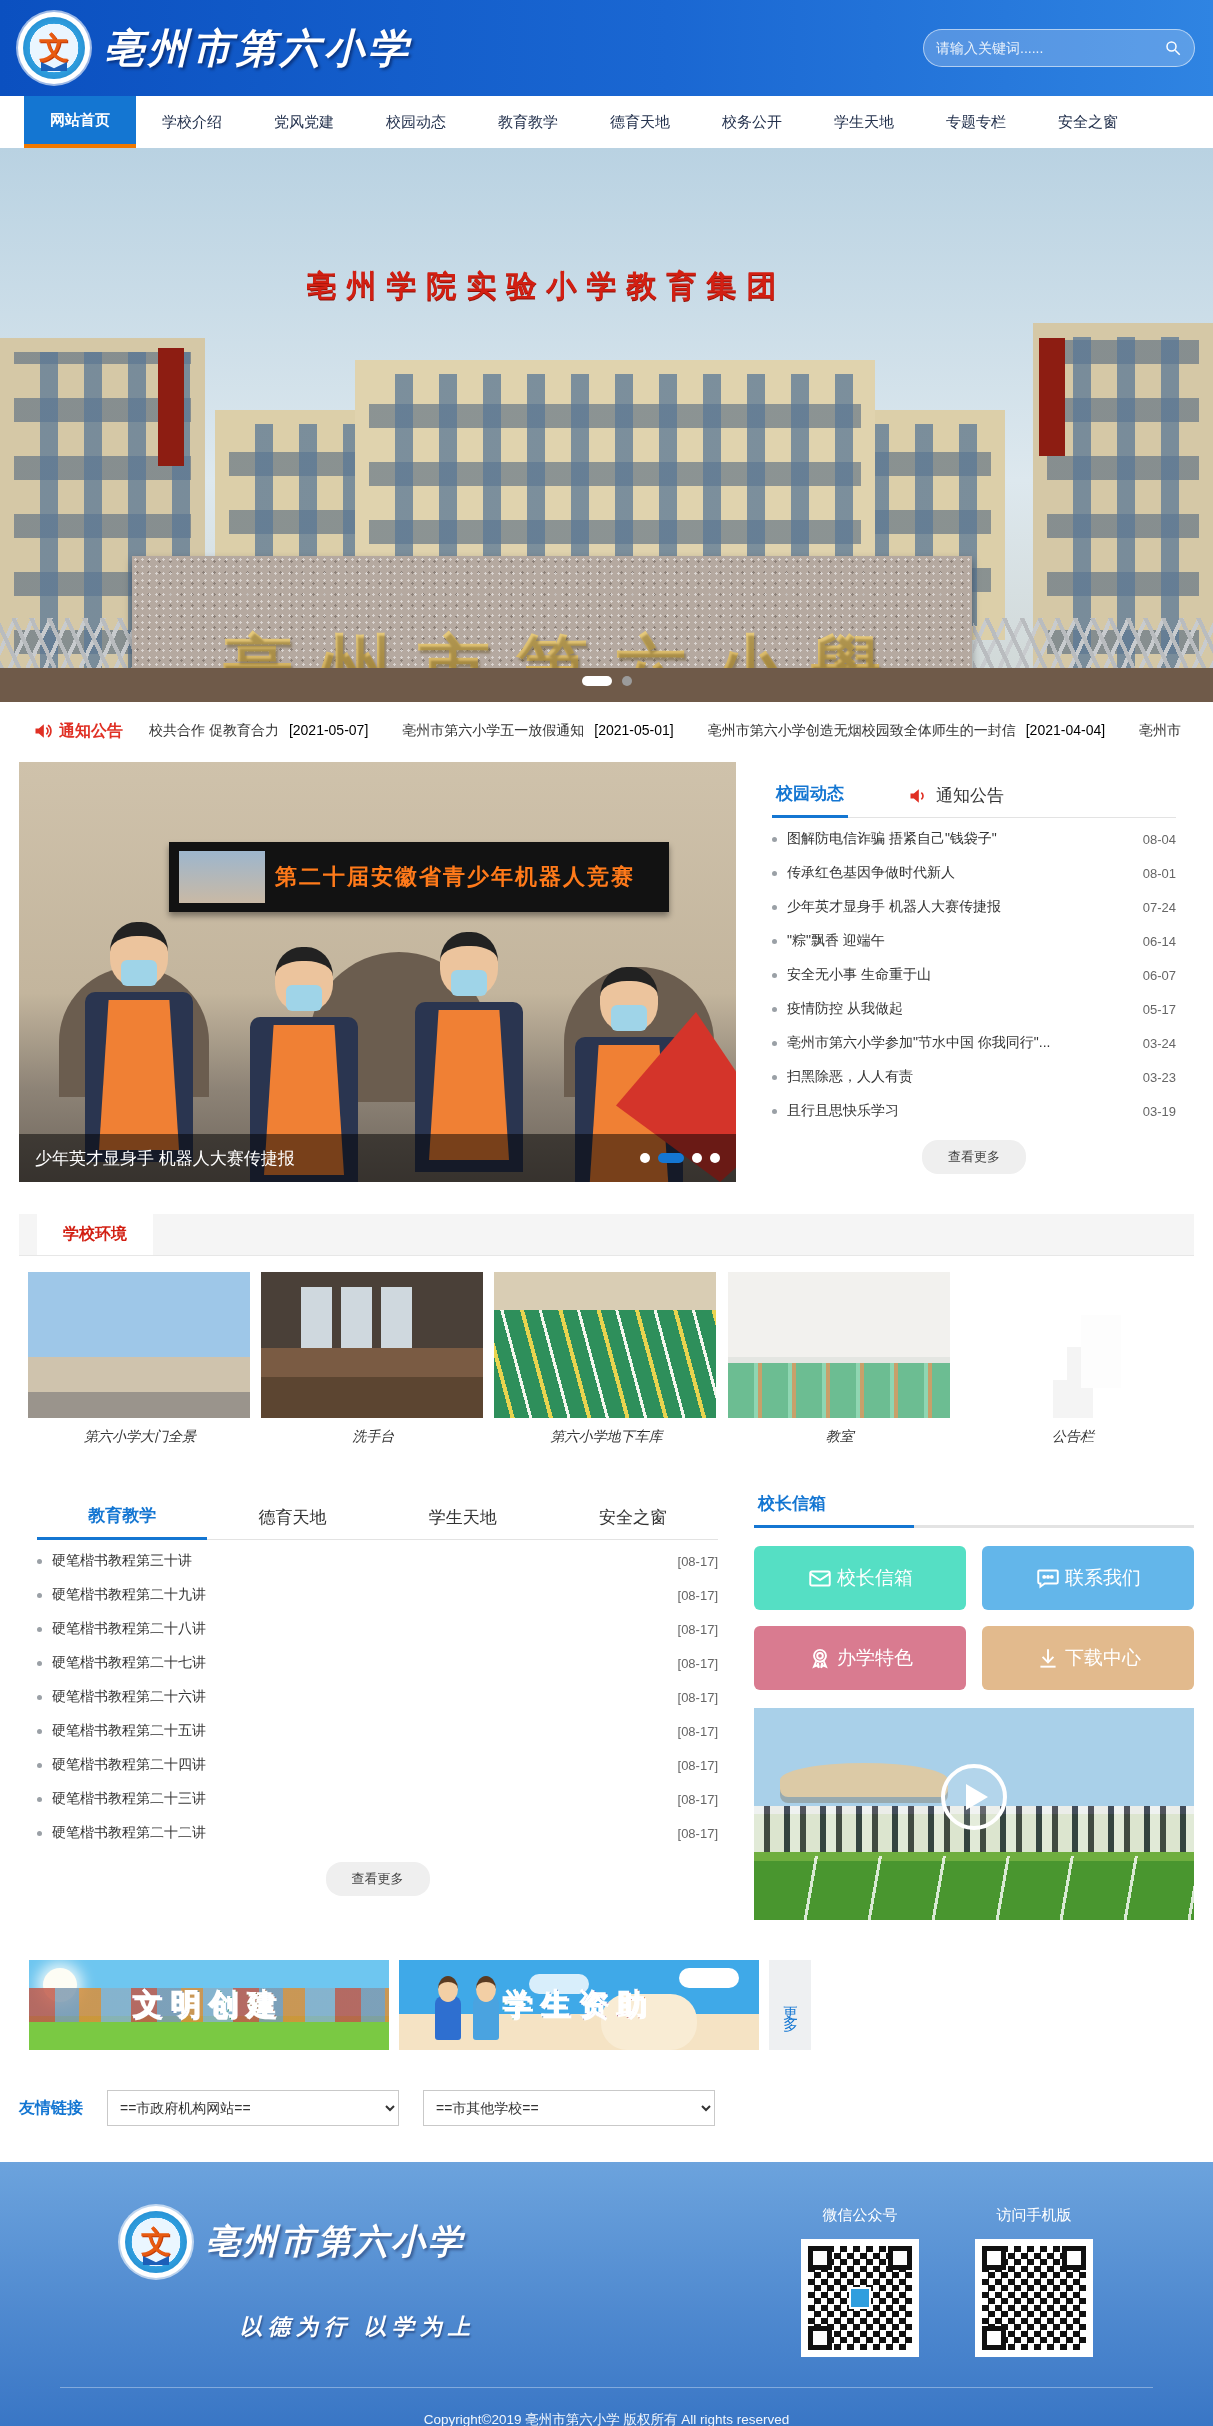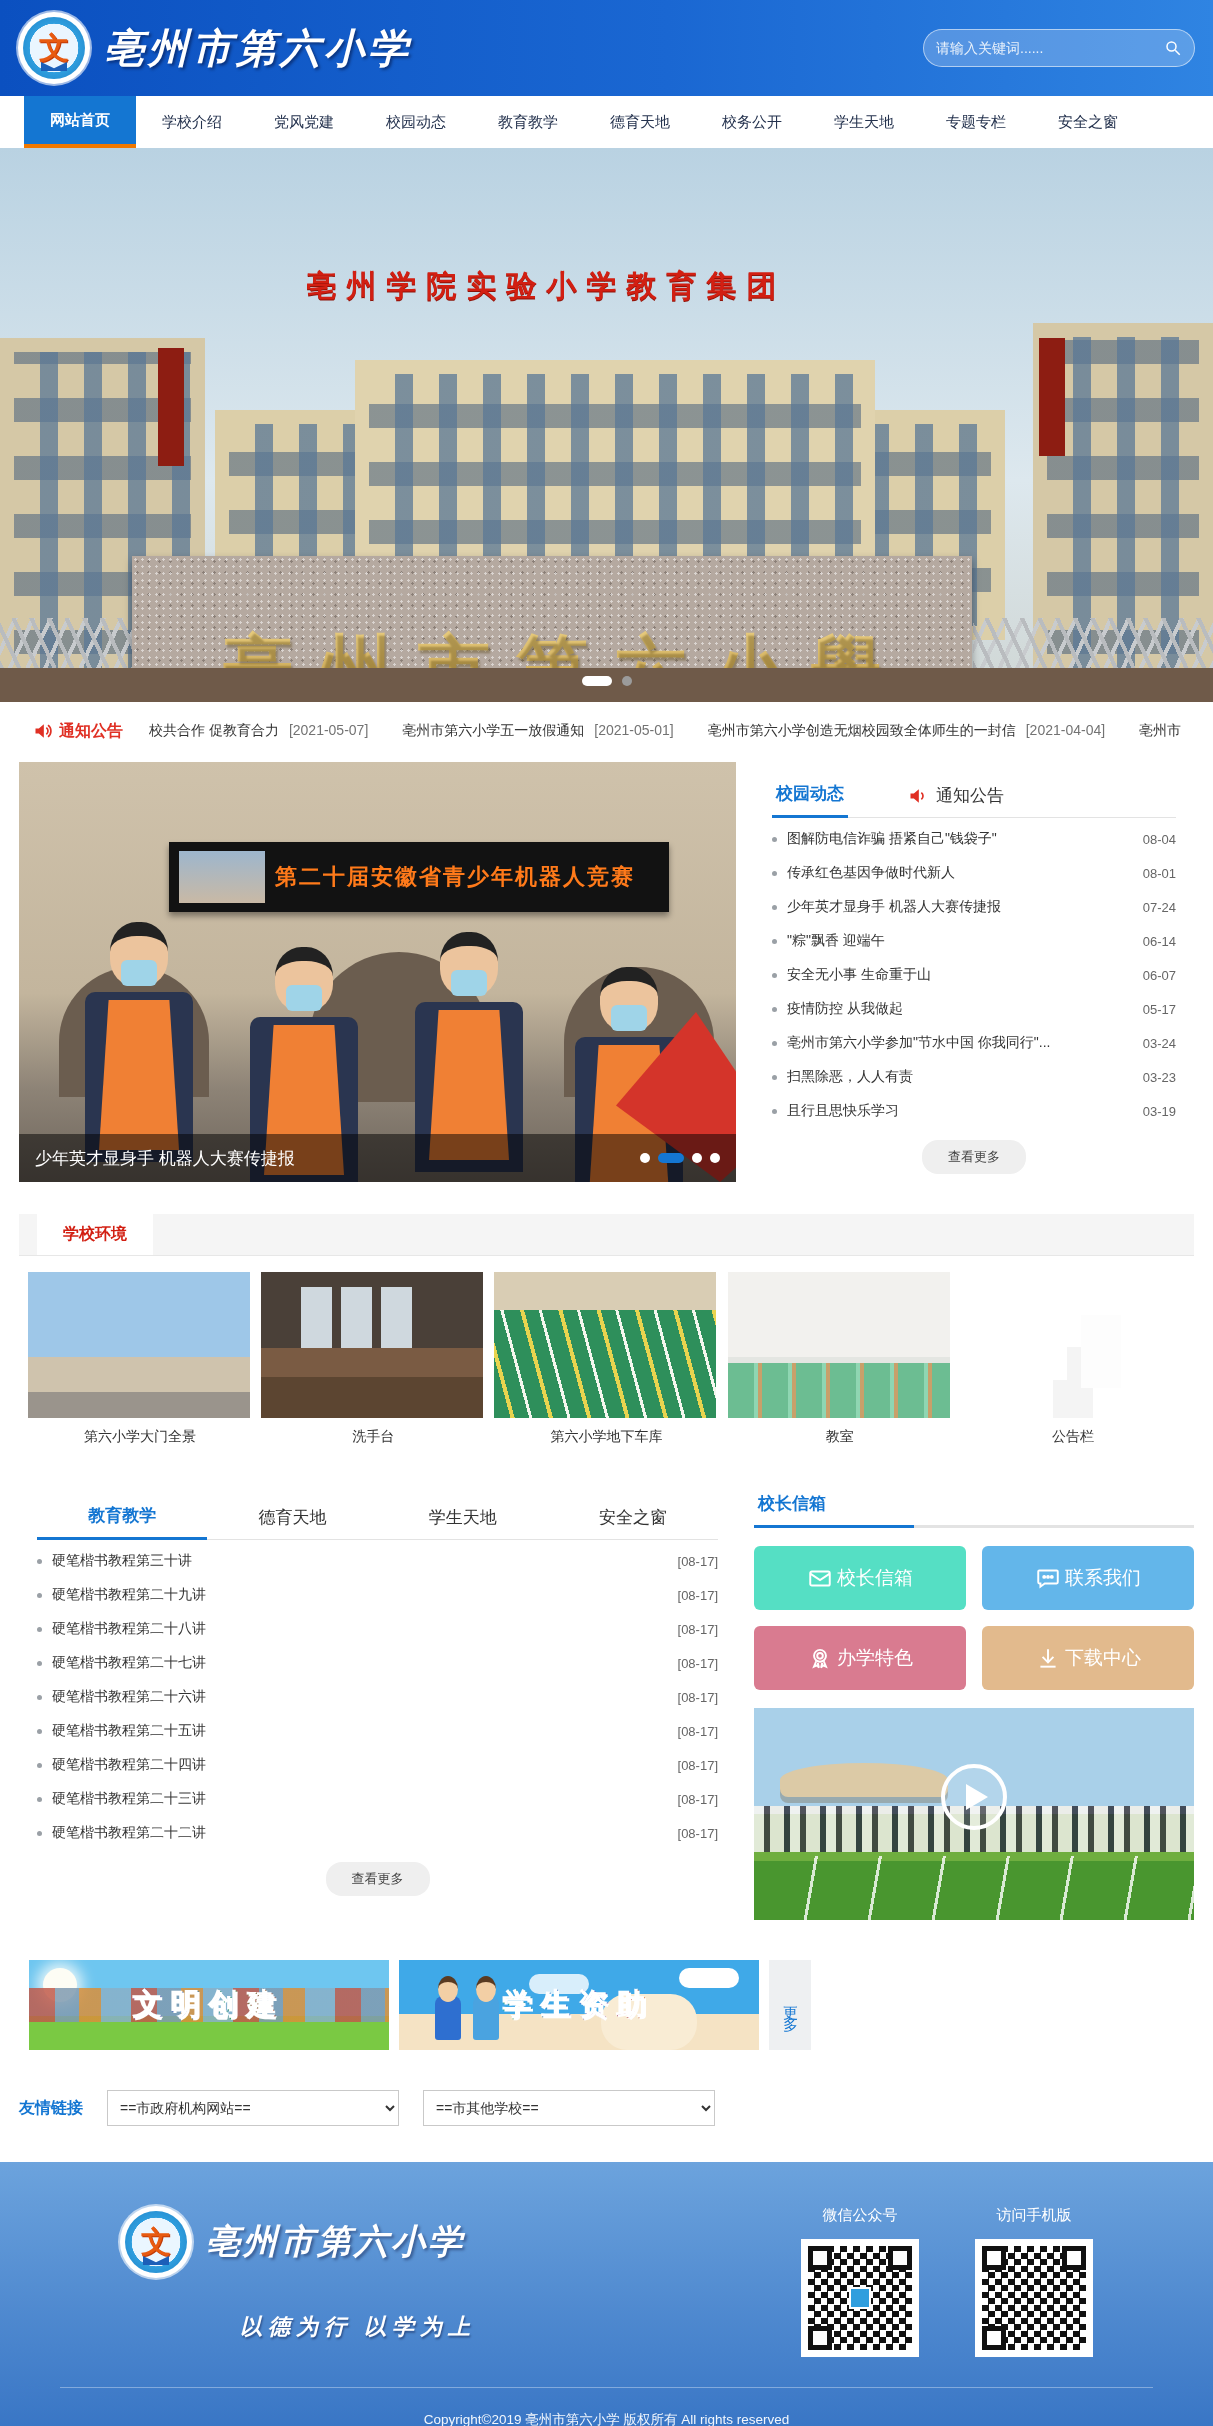--- a/index.html
+++ b/index.html
@@ -54,21 +54,21 @@
   .hdot{ width:10px; height:10px; border-radius:50%; background:#9b9b9b; cursor:pointer;}
   .hdot.active{ width:30px; border-radius:6px; background:#fff;}
 
   .container{ width:1175px; margin:0 auto; }
 
   
   .notice{ margin-top:8px; background:#fff; height:42px; display:flex; align-items:center; padding:0 14px; overflow:hidden; white-space:nowrap;}
   .notice-label{ color:#e03024; font-weight:bold; font-size:16px; display:flex; align-items:center; gap:6px; flex-shrink:0; margin-right:26px;}
   .horn{ width:20px; height:20px; flex-shrink:0;}
   .tick-item{ font-size:14px; color:#333; margin-right:34px;}
-  .tick-date{ color:#737373; margin-left:10px;}
+  .tick-date{ color:#000000; margin-left:10px;}
 
   
   .row{ display:flex; gap:18px; margin-top:10px;}
   .carousel{ position:relative; width:717px; height:420px; background:#c9bca6; overflow:hidden; flex-shrink:0;}
   .car-bg{ position:absolute; inset:0; background:linear-gradient(180deg,#cfc2ab 0%,#c3b59d 55%,#8d8376 78%,#6e655c 100%);}
   .arch{ position:absolute; top:205px; width:150px; height:130px; background:#6b5d4f; border-radius:110px 110px 0 0;}
   .led{ position:absolute; left:150px; top:80px; width:500px; height:70px; background:#121212; display:flex; align-items:center; box-shadow:0 4px 6px rgba(0,0,0,.4);}
   .led-pic{ width:86px; height:52px; margin:0 10px; background:linear-gradient(180deg,#9db6cd,#c9b9a5);}
   .led-text{ color:#ff7a1a; font-size:22px; font-weight:bold; letter-spacing:2px;}
   .kid{ position:absolute; width:120px; text-align:center;}
@@ -91,21 +91,21 @@
   .news-list li::before{ content:""; width:5px; height:5px; border-radius:50%; background:#9aa0a6; margin-right:10px; flex-shrink:0;}
   .n-title{ flex:1; overflow:hidden; white-space:nowrap; text-overflow:ellipsis; padding-right:10px;}
   .n-date{ color:#666; font-size:13px;}
   .more-btn{ display:block; margin:12px auto 6px; background:#efefef; border:none; color:#444; font-size:13px; padding:8px 26px; border-radius:16px; cursor:pointer;}
 
   
   .env{ margin-top:24px; background:#fff; padding-bottom:16px;}
   .env-head{ background:#f5f5f5; border-bottom:1px solid #e7e7e7; height:42px; display:flex;}
   .env-title{ background:#fff; color:#d21f12; font-weight:bold; font-size:16px; padding:0 26px; display:flex; align-items:center; margin-left:18px;text-align:right;}
   .env-row{ display:flex; gap:9px; padding:16px 9px 0;}
-  .env-item{ width:250px; cursor:pointer;}
+  .env-item{ width:250px; cursor:pointer;font-style:italic;}
   .thumb{ width:222px; height:146px; position:relative; overflow:hidden;}
   .env-cap{ text-align:center; font-size:14px; color:#333; padding:10px 0 2px;}
   .t-gate{ background:linear-gradient(180deg,#9ec7e8 0 58%,#cfc3ad 58% 82%,#9a948c 82%);}
   .t-wash{ background:linear-gradient(180deg,#4a4038 0 52%,#7a5b43 52% 72%,#5c4531 72%);}
   .t-wash::after{ content:""; position:absolute; top:10%; left:18%; width:14%; height:42%; background:#cfd8de; box-shadow:40px 0 0 #cfd8de, 80px 0 0 #cfd8de;}
   .t-garage{ background:linear-gradient(180deg,#d9cdb4 0 26%,#2e8f5b 26%);}
   .t-garage::after{ content:""; position:absolute; top:26%; left:0; right:0; bottom:0;
      background:repeating-linear-gradient(75deg,transparent 0 16px,#e8d44f 16px 20px,transparent 20px 34px,#f4f7ef 34px 37px);}
   .t-class{ background:linear-gradient(180deg,#f2f1ee 0 58%,#e4e6e2 58% 62%,#7ec9a0 62%);}
   .t-class::after{ content:""; position:absolute; bottom:0; left:0; right:0; height:38%;

